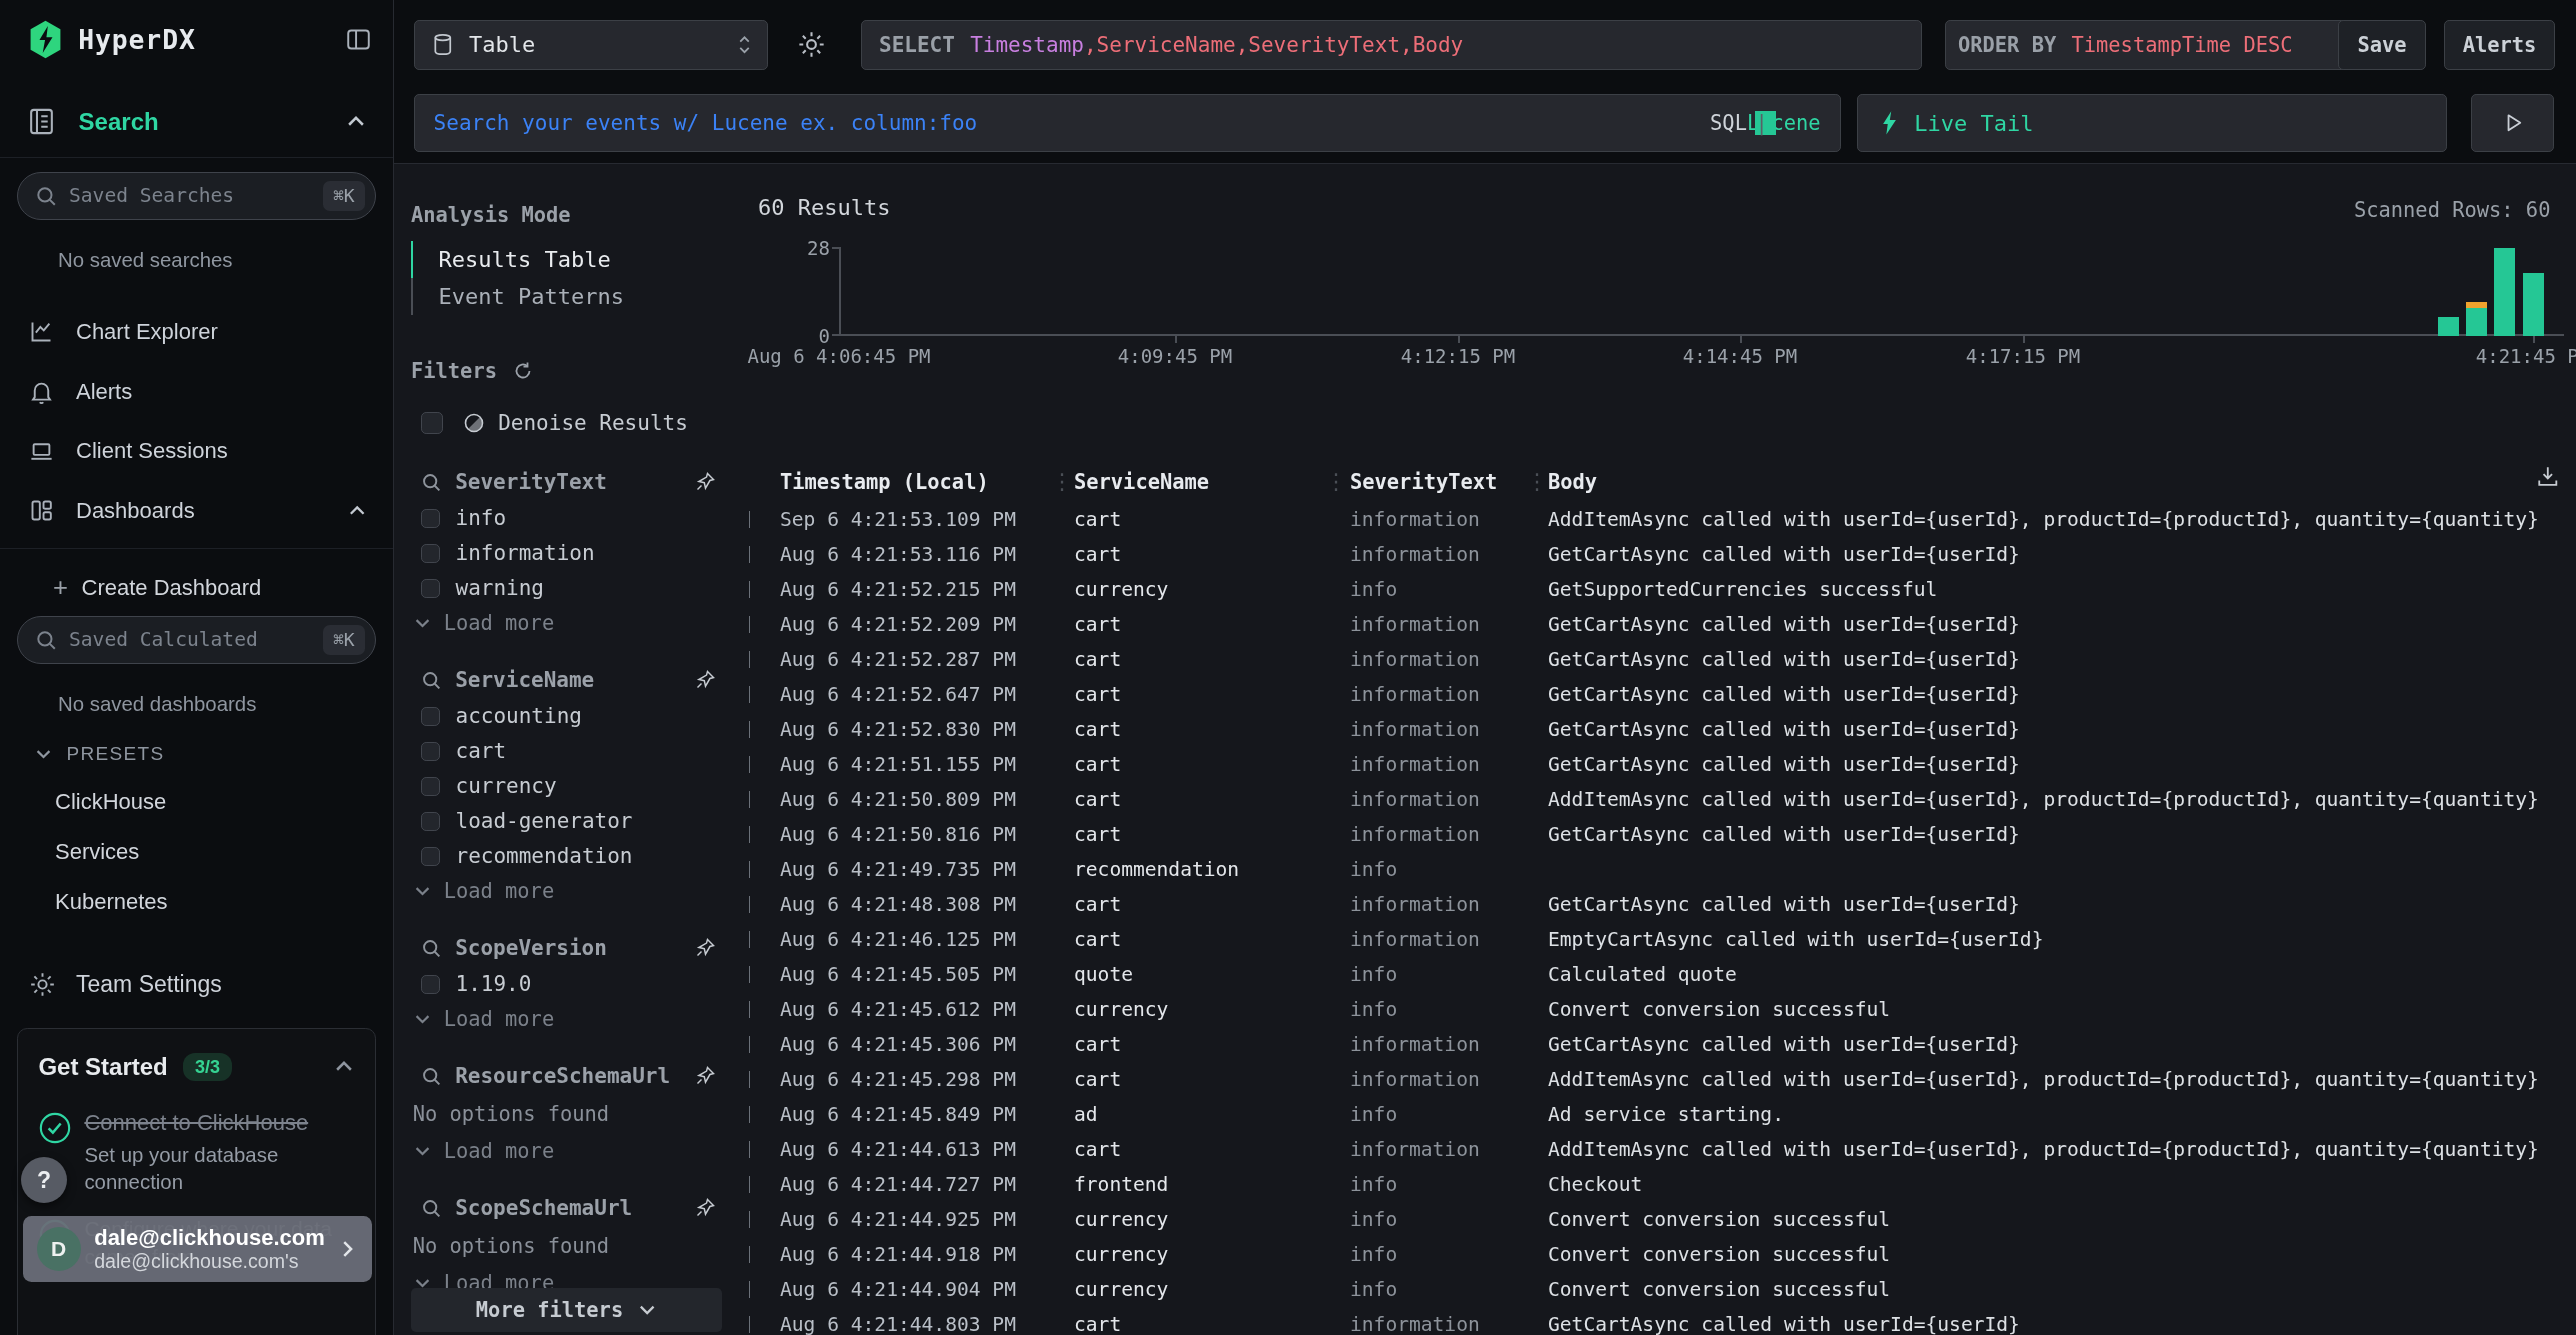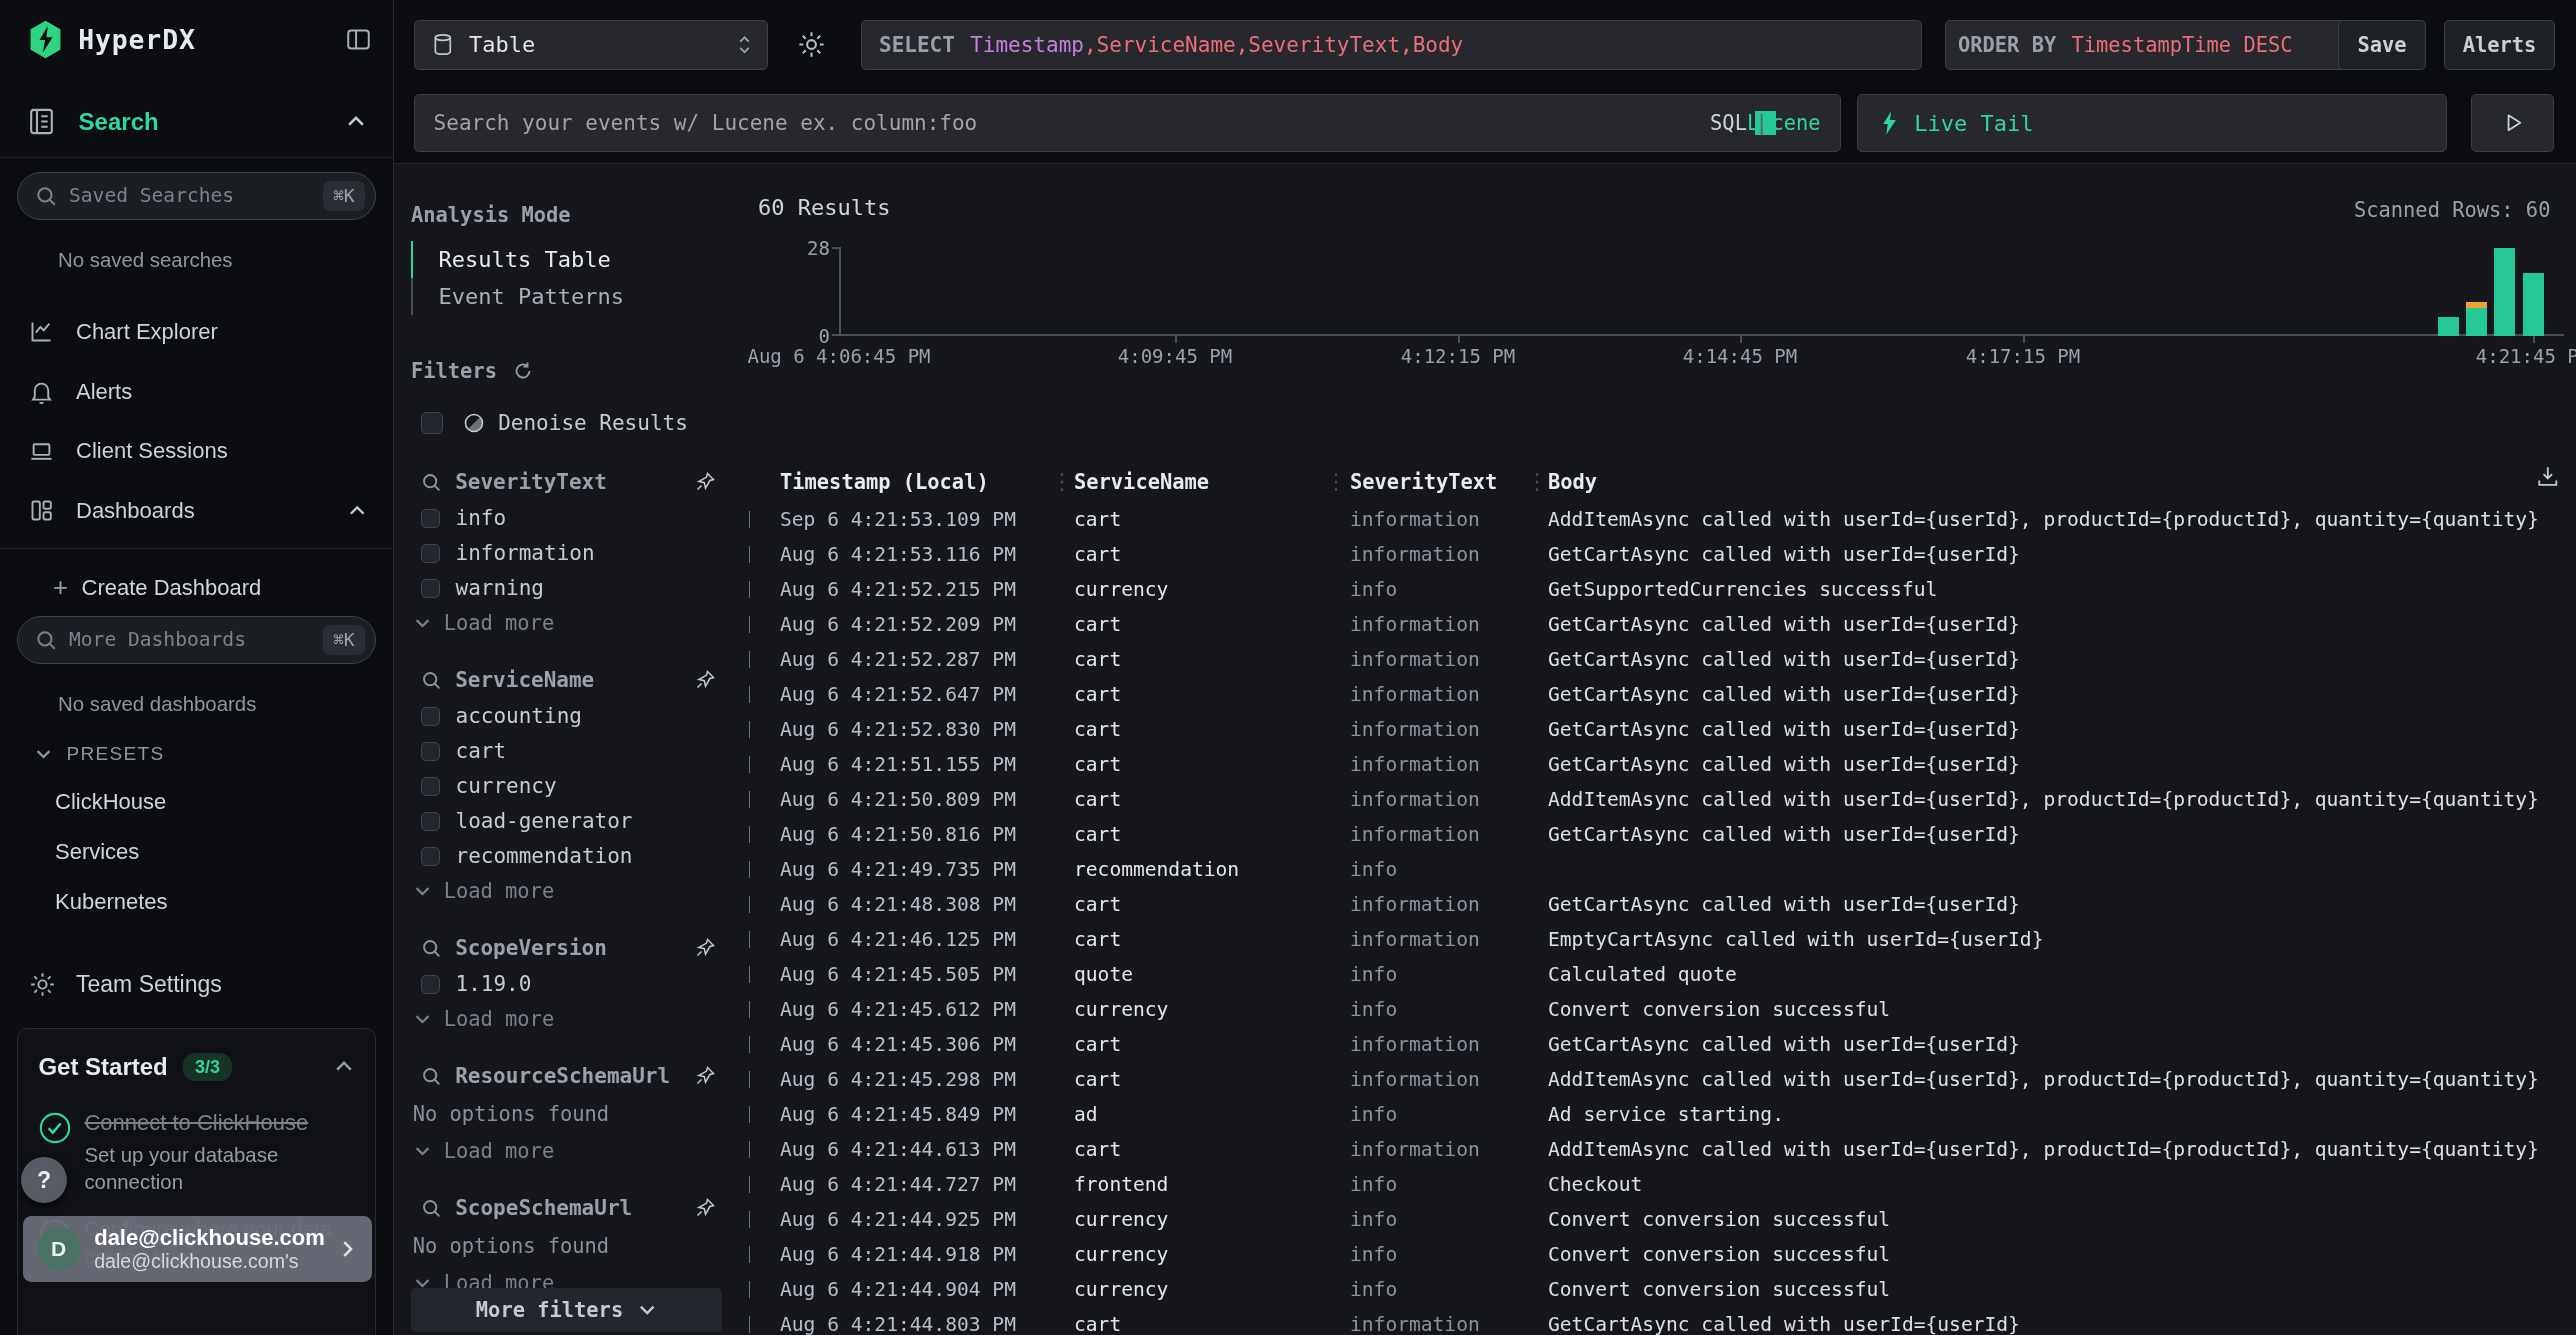--- a/index.html
+++ b/index.html
@@ -69,21 +69,21 @@
   .gear-btn{position:absolute;left:402px;top:29px;color:#b9bec6;cursor:pointer;}
   .sql-input{left:467px;top:19.6px;width:1061px;height:50px;padding:0 17px;font-family:"DejaVu Sans Mono","Liberation Mono",monospace;font-size:21px;white-space:nowrap;overflow:hidden;cursor:text;}
   .kw{color:#9aa0a8;font-weight:bold;margin-right:15.3px;}
   .tok-purple{color:var(--purple);}
   .tok-red{color:var(--red);}
   .order-input{left:1551px;top:19.6px;width:436px;height:50px;padding:0 12px;font-family:"DejaVu Sans Mono","Liberation Mono",monospace;font-size:20.4px;white-space:nowrap;overflow:hidden;cursor:text;}
   .btn{justify-content:center;font-family:"DejaVu Sans Mono","Liberation Mono",monospace;font-weight:bold;font-size:20.4px;color:#ccd1d7;background:#1e2126;cursor:pointer;}
   .save-btn{left:1944px;top:19.6px;width:88px;height:50px;}
   .alerts-btn{left:2050px;top:19.6px;width:111px;height:50px;}
   .search-input{left:19.6px;top:94px;width:1427px;height:58px;padding:0 19px;cursor:text;}
-  .search-input .ph{font-family:"DejaVu Sans Mono","Liberation Mono",monospace;font-size:21px;color:#a3a3a3;}
+  .search-input .ph{font-family:"DejaVu Sans Mono","Liberation Mono",monospace;font-size:21px;color:#3b82f6;}
   .lang{margin-left:auto;font-family:"DejaVu Sans Mono","Liberation Mono",monospace;font-size:20.4px;white-space:nowrap;}
   .lang .sql{color:#cfd4da;cursor:pointer;}
   .lang .bar{color:#5a5f66;margin:0 8.5px;}
   .lang .luc{color:var(--green);cursor:pointer;}
   .livetail-btn{left:1463px;top:94px;width:590px;height:58px;padding:0 22px;cursor:pointer;}
   .livetail-btn .t{font-family:"DejaVu Sans Mono","Liberation Mono",monospace;font-size:22px;color:var(--green);margin-left:15.3px;}
   .play-btn{left:2077px;top:94px;width:83px;height:58px;justify-content:center;color:#c9ced5;cursor:pointer;}
 
   
   .filters{position:absolute;left:394px;top:164px;width:346px;height:1171px;background:var(--bg-main);border-right:0.9px solid var(--border);padding:39px 17px 0 17px;font-family:"DejaVu Sans Mono","Liberation Mono",monospace;overflow:hidden;}
@@ -228,21 +228,21 @@
     <span>Create Dashboard</span>
   </div>
 
   <div class="pill">
     <span>
         <svg width="22" height="22" viewBox="0 0 20 20" fill="none" stroke="#7c838d" stroke-width="1.8">
           <circle cx="9" cy="9" r="6"></circle>
           <path d="M13.5 13.5L18 18"></path>
         </svg>
       </span>
-    <span class="ph">More Dashboards</span>
+    <span class="ph">Saved Calculated</span>
     <span class="kbd">⌘K</span>
   </div>
   <div class="muted-line">No saved dashboards</div>
 
   <div class="presets">
     <span class="chev">
         <svg width="19" height="19" viewBox="0 0 16 16">
           <path d="M3 6l5 5 5-5" fill="none" stroke="currentColor" stroke-width="1.8"></path>
         </svg>
       </span>

